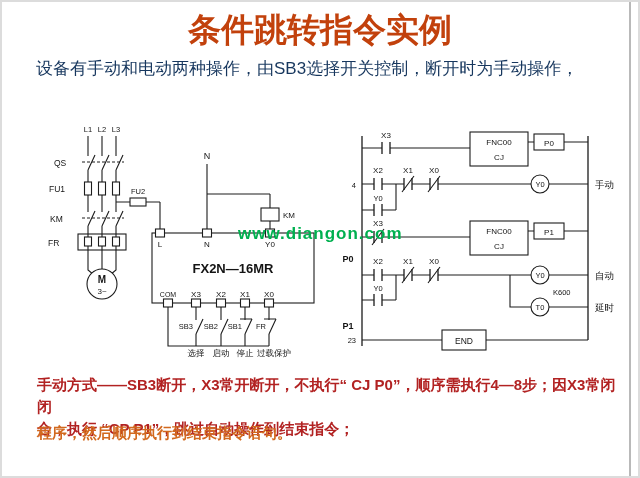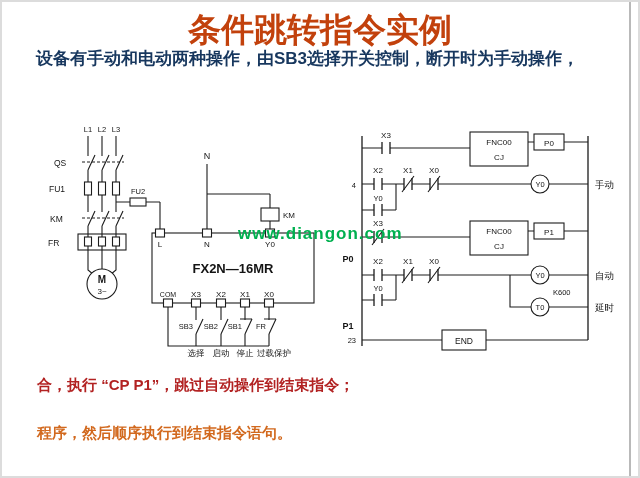--- a/index.html
+++ b/index.html
@@ -6,22 +6,22 @@
   .slide{
     position:relative;width:640px;height:478px;box-sizing:border-box;
     background:#ffffff;border:2px solid #dcdcdc;overflow:hidden;
     font-family:"Liberation Sans","DejaVu Sans",sans-serif;
   }
   .title{
     position:absolute;top:6px;left:0;width:100%;text-align:center;
     font-size:33px;font-weight:bold;color:#c2410c;
   }
   .intro{
-    position:absolute;top:46px;left:34px;width:584px;
-    color:#17375e;font-size:17px;font-weight:bold;line-height:21px;
+    position:absolute;top:56px;left:34px;width:584px;
+    color:#17375e;font-size:17px;font-weight:normal;line-height:21px;
   }
   .intro .indent{padding-left:14px;}
   .diagram{position:absolute;top:120px;left:0;}
   svg text{fill:#141414;font-family:"Liberation Sans","DejaVu Sans",sans-serif;}
   svg .wire{stroke:#1c1c1c;stroke-width:1.1;fill:none;}
   svg .wire2{stroke:#1c1c1c;stroke-width:1.3;fill:none;}
   svg .dash{stroke:#1c1c1c;stroke-width:1;fill:none;stroke-dasharray:3,2;}
   svg .comp{fill:#ffffff;stroke:#1c1c1c;stroke-width:1.1;}
   svg .frame{fill:none;stroke:#1c1c1c;stroke-width:1.1;}
   .watermark{
@@ -189,20 +189,21 @@
       <path class="wire" d="M360,218 H440 M484,218 H586"></path>
       <rect class="comp" x="440" y="208" width="44" height="20"></rect>
       <text x="462" y="222" font-size="8.5" text-anchor="middle">END</text>
     </g>
   </svg>
 
   <div class="watermark">www.diangon.com</div>
 
 
   <div class="manual-para">
+    <div>手动方式——SB3断开，X3常开断开，不执行“ CJ  P0”，顺序需执行4—8步；因X3常闭闭</div>
     <div>合，执行 “CP  P1”，跳过自动操作到结束指令；</div>
   </div>
 
   <div class="auto-para">
     <div>程序，然后顺序执行到结束指令语句。</div>
   </div>
 
   <div class="right-edge"></div>
 </div>
 

